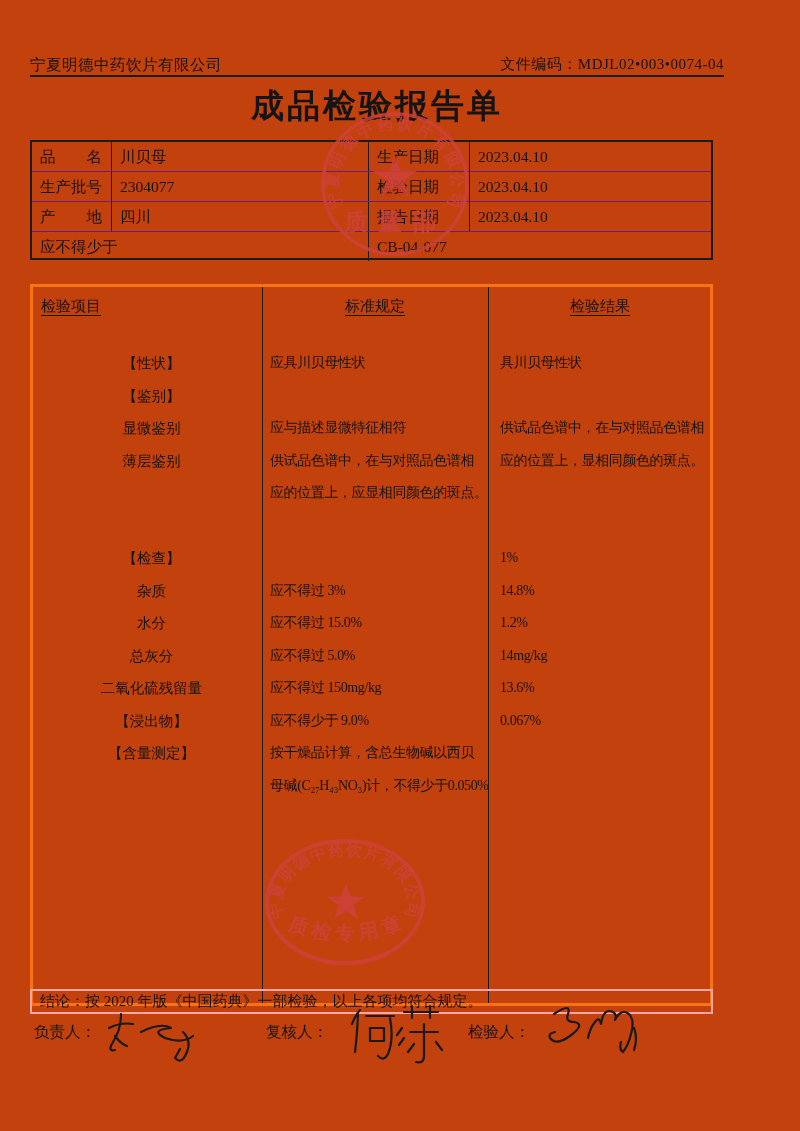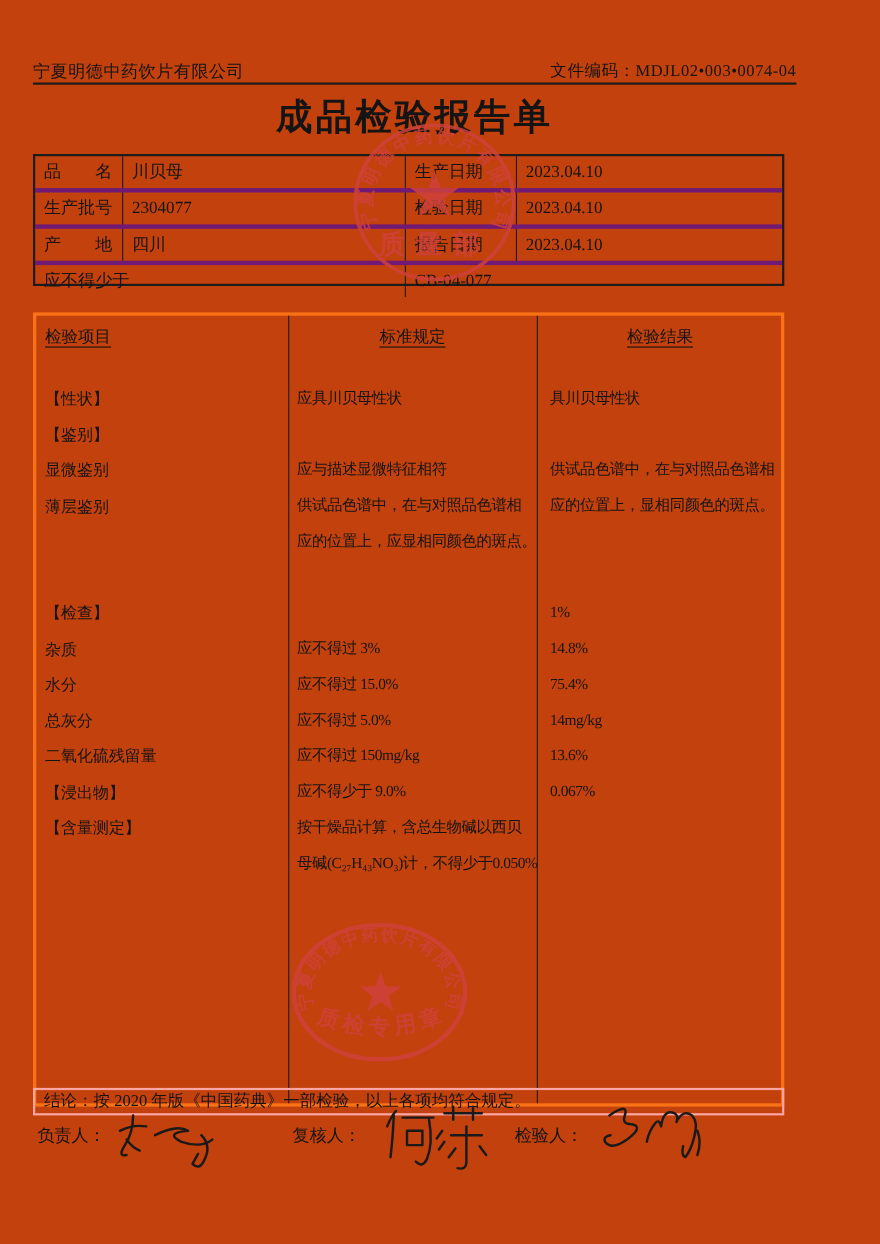--- a/index.html
+++ b/index.html
@@ -12,38 +12,38 @@
   .hdr-rule{position:absolute;left:30px;top:75px;width:694px;height:2px;background:#1c1c1c;}
 
   
   .title{position:absolute;left:30px;top:84px;width:694px;text-align:center;
          font-size:33px;font-weight:bold;letter-spacing:3px;}
 
   
   .info-table{position:absolute;left:30px;top:140px;width:683px;height:120px;
               border:2px solid #1c1c1c;box-sizing:border-box;}
   .irow{display:grid;grid-template-columns:80px 257px 101px 1fr;height:29px;
-        border-bottom:4px solid #701a75;}
+        border-bottom:1px solid #701a75;}
   .irow.last{grid-template-columns:337px 1fr;border-bottom:none;}
   .icell{border-right:1px solid #1c1c1c;padding:0 0 0 8px;font-size:15.5px;
          line-height:29px;white-space:nowrap;overflow:hidden;}
   .irow .icell:last-child{border-right:none;}
 
   
   .ins-table{position:absolute;left:30px;top:284px;width:683px;height:722px;
              border:3px solid #f97316;box-sizing:border-box;padding-left:40px;}
   .ins-div{position:absolute;top:0;bottom:0;width:0;border-left:1px solid #1c1c1c;}
   .ins-div.d1{left:229px;} .ins-div.d2{left:455px;}
   .ins-head{position:absolute;top:10px;height:24px;font-size:15px;}
   .ins-head span{text-decoration:underline;text-underline-offset:4px;}
   .ins-head.h0{left:8px;width:215px;text-align:left;}
   .ins-head.h1{left:229px;width:226px;text-align:center;}
   .ins-head.h2{left:455px;width:224px;text-align:center;}
   .ins-col{position:absolute;top:60px;}
-  .ins-col.c0{left:0;width:221px;padding-left:8px;}
+  .ins-col.c0{left:0;width:221px;padding-left:8px;text-align:center;}
   .ins-col.c1{left:229px;width:218px;padding-left:8px;}
   .ins-col.c2{left:455px;width:214px;padding-left:12px;}
   .ins-line{height:32.5px;line-height:32.5px;font-size:14px;letter-spacing:-0.4px;
             white-space:nowrap;overflow:hidden;}
   .ins-col.c0 .ins-line{font-size:14.5px;letter-spacing:0;}
 
   
   .conclusion{position:absolute;left:30px;top:989px;width:683px;height:25px;
               border:2px solid #fca5a5;box-sizing:border-box;line-height:21px;
               font-size:15px;padding-left:8px;white-space:nowrap;overflow:hidden;}
@@ -134,21 +134,21 @@
       </div>
     <div class="ins-col c2">
         <div class="ins-line">具川贝母性状</div>
         <div class="ins-line"></div>
         <div class="ins-line">供试品色谱中，在与对照品色谱相</div>
         <div class="ins-line">应的位置上，显相同颜色的斑点。</div>
         <div class="ins-line"></div>
         <div class="ins-line"></div>
         <div class="ins-line">1%</div>
         <div class="ins-line">14.8%</div>
-        <div class="ins-line">75.4%</div>
+        <div class="ins-line">1.2%</div>
         <div class="ins-line">14mg/kg</div>
         <div class="ins-line">13.6%</div>
         <div class="ins-line">0.067%</div>
         <div class="ins-line"></div>
       </div>
   </div>
 
   <div class="conclusion">结论：按 2020 年版《中国药典》一部检验，以上各项均符合规定。</div>
 
   <div class="sig-label s0">负责人：</div>

